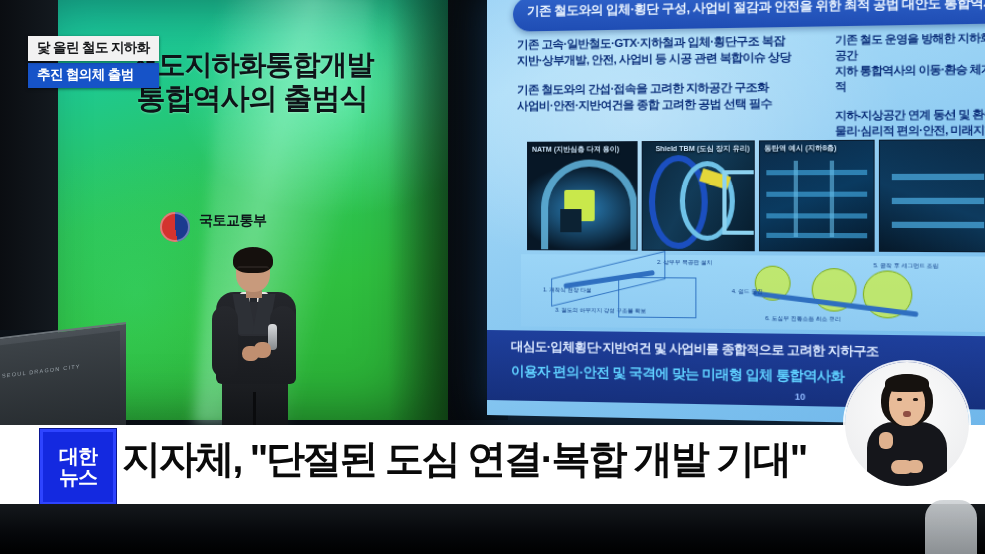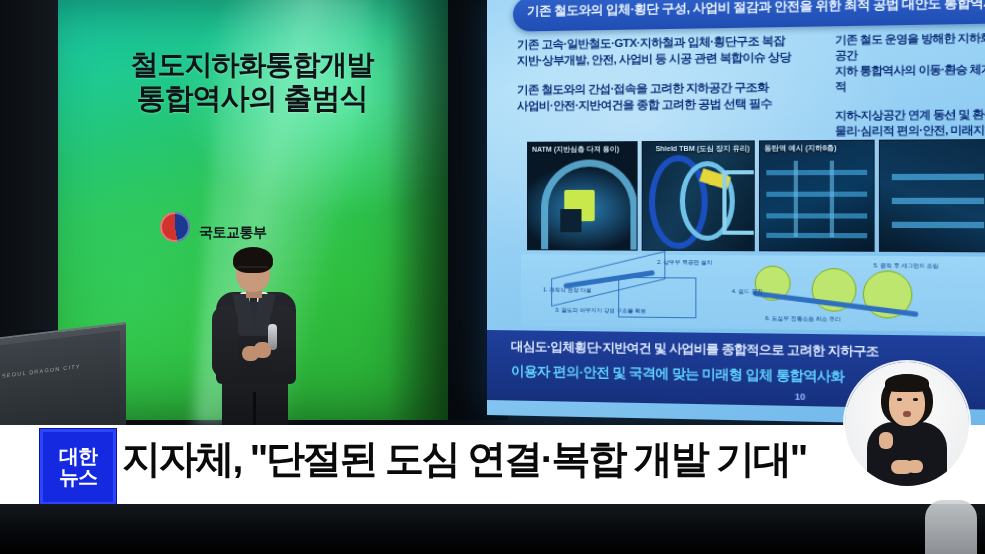--- a/index.html
+++ b/index.html
@@ -35,21 +35,21 @@
   .banner-title{
     position:absolute;left:62px;top:48px;width:380px;text-align:center;
     color:#0e1418;font-weight:bold;letter-spacing:-1px;line-height:1.18;
     font-size:28px;text-shadow:0 1px 2px rgba(255,255,255,.25);
   }
   .banner-title .l2{font-size:29px;}
   .banner-date{
     position:absolute;left:62px;top:152px;width:380px;text-align:center;
     color:#0f1a1f;font-size:16px;font-weight:bold;letter-spacing:-.5px;
   }
-  .ministry{position:absolute;left:160px;top:212px;width:190px;display:flex;align-items:flex-end;gap:9px;}
+  .ministry{position:absolute;left:160px;top:212px;width:190px;display:flex;align-items:flex-start;gap:9px;}
   .taegeuk{width:30px;height:30px;border-radius:50%;
     background:conic-gradient(from 210deg,#d3332f 0deg,#d3332f 150deg,#1b3a8f 150deg,#1b3a8f 320deg,#d3332f 320deg);
     box-shadow:0 0 0 2px rgba(255,255,255,.35) inset;}
   .ministry-name{color:#0d1519;font-size:14px;font-weight:bold;letter-spacing:-.5px;}
 
   
   .podium{position:absolute;left:-6px;top:330px;width:132px;height:124px;
     background:linear-gradient(180deg,#4b5157,#343a3f 40%,#22272b);
     transform:skewY(-7deg);border-top:2px solid #6b7278;}
   .podium-face{position:absolute;left:0px;top:338px;width:120px;height:95px;
@@ -318,20 +318,24 @@
     <div class="sp-handR"></div>
     <div class="sp-neck"></div>
     <div class="sp-head"></div>
     <div class="sp-hair"></div>
     <div class="sp-glasses"></div>
   </div>
 
   <div class="floor"></div>
   <div class="floor-hl"></div>
 
+  <div class="kicker">
+    <div class="kicker-top">닻 올린 철도 지하화</div>
+    <div class="kicker-bot">추진 협의체 출범</div>
+  </div>
 
 
   <div class="ticker"></div>
   <div class="badge">
     <span>대한</span>
     <span>뉴스</span>
   </div>
   <div class="headline">지자체, "단절된 도심 연결·복합 개발 기대"</div>
 
   <div class="signer">

